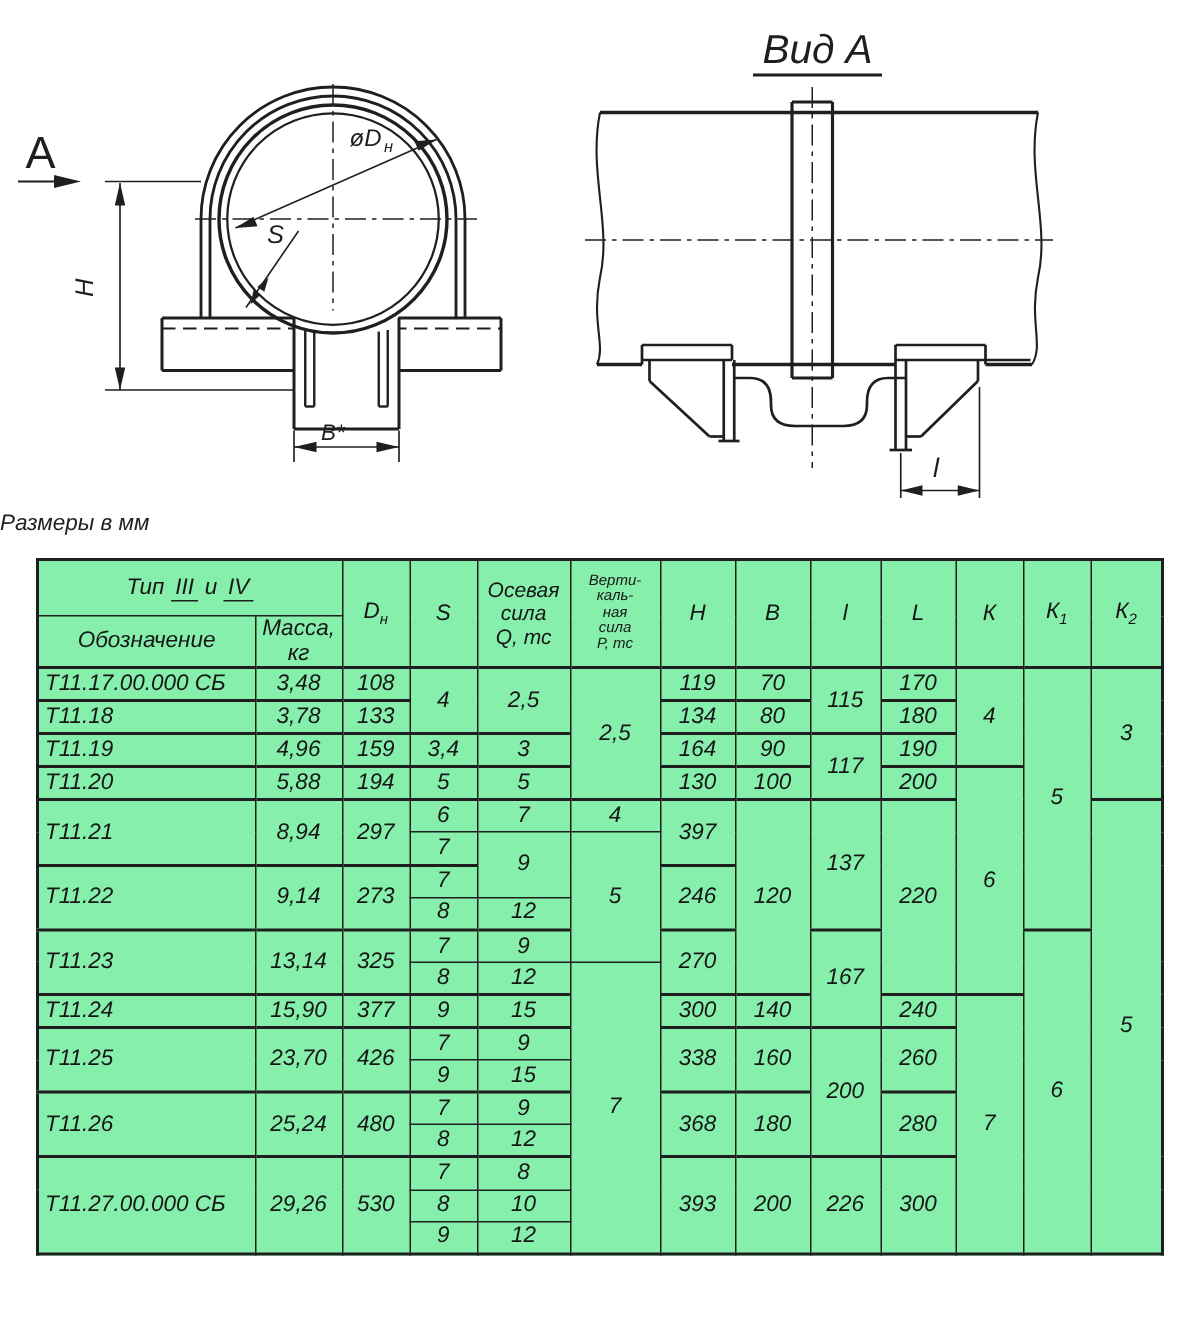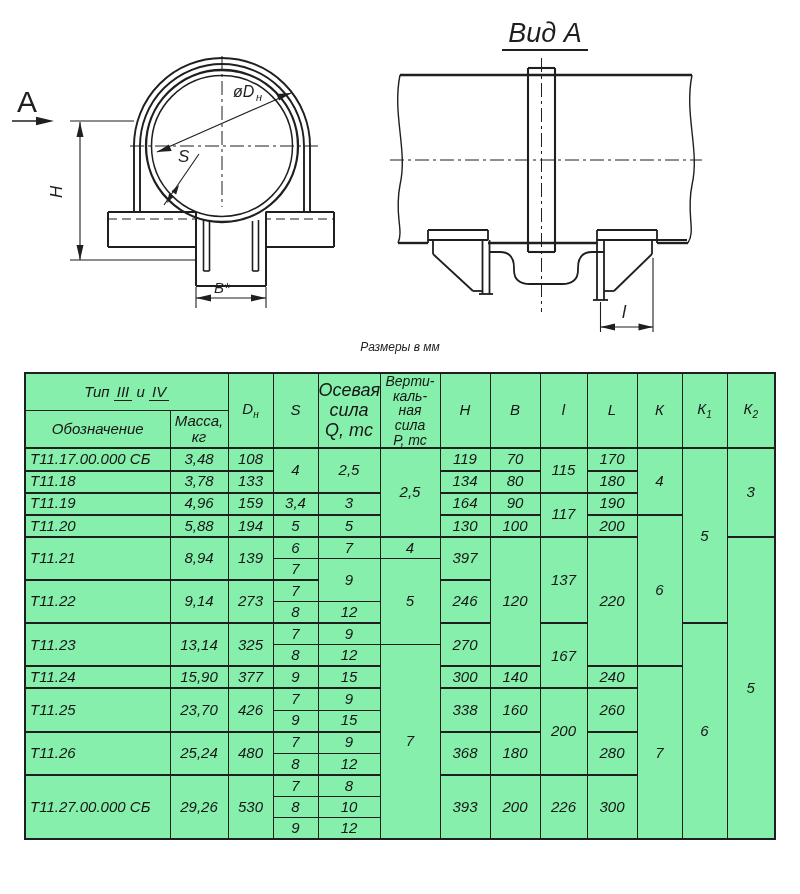--- a/index.html
+++ b/index.html
@@ -1,32 +1,32 @@
 <!DOCTYPE html>
 <html><head>
 <meta charset="utf-8">
 <style>
   html,body{margin:0;padding:0;background:#e8e8e8;}
   #page{position:relative;width:800px;height:894px;background:#ffffff;overflow:hidden;
         font-family:"Liberation Sans","DejaVu Sans",sans-serif;color:#1f1f1f;}
   svg{position:absolute;display:block;}
   svg text{fill:#1f1f1f;}
   .lab{font-style:italic;}
-  #caption{position:absolute;left:0;top:340px;width:800px;text-align:center;
-           font-style:italic;font-size:12px;color:#222;}
+  #caption{position:absolute;left:0;top:340px;width:800px;
+           font-style:italic;font-size:15px;color:#222;}
   #tbl{position:absolute;left:24px;top:372px;width:752px;border-collapse:collapse;
        table-layout:fixed;background:#86efac;}
   #tbl th,#tbl td{border:1.4px solid #1f1f1f;padding:0;font-weight:normal;
        font-style:italic;font-size:15px;text-align:center;vertical-align:middle;
        color:#161616;line-height:1.1;overflow:hidden;}
   #tbl{border:2.5px solid #1f1f1f;}
   #tbl thead th{font-size:15px;}
   #tbl .pre{white-space:pre-line;}
-  #tbl .vf{font-size:14px;line-height:1.05;}
-  #tbl .ax{font-size:18px;}
+  #tbl .vf{font-size:10px;line-height:1.05;}
+  #tbl .ax{font-size:14px;}
   #tbl .type-cell{height:36px;font-size:15px;}
   #tbl .u{border-bottom:1.6px solid #1f1f1f;padding:0 3px;}
   #tbl tbody td{height:20.1px;}
   #tbl tbody td.des{text-align:left;padding-left:4px;}
   #tbl tbody tr.grp td{border-top-width:2px;}
   sub{font-size:10px;}
 </style>
 </head>
 <body>
 <div id="page">
@@ -279,21 +279,21 @@
           <td>5</td>
           <td>5</td>
           <td>130</td>
           <td>100</td>
           <td>200</td>
           <td rowspan="7">6</td>
         </tr>
         <tr class="grp">
           <td rowspan="2" class="des">Т11.21</td>
           <td rowspan="2">8,94</td>
-          <td rowspan="2">139</td>
+          <td rowspan="2">297</td>
           <td>6</td>
           <td>7</td>
           <td>4</td>
           <td rowspan="2">397</td>
           <td rowspan="6">120</td>
           <td rowspan="4">137</td>
           <td rowspan="6">220</td>
           <td rowspan="14">5</td>
         </tr>
         <tr>

